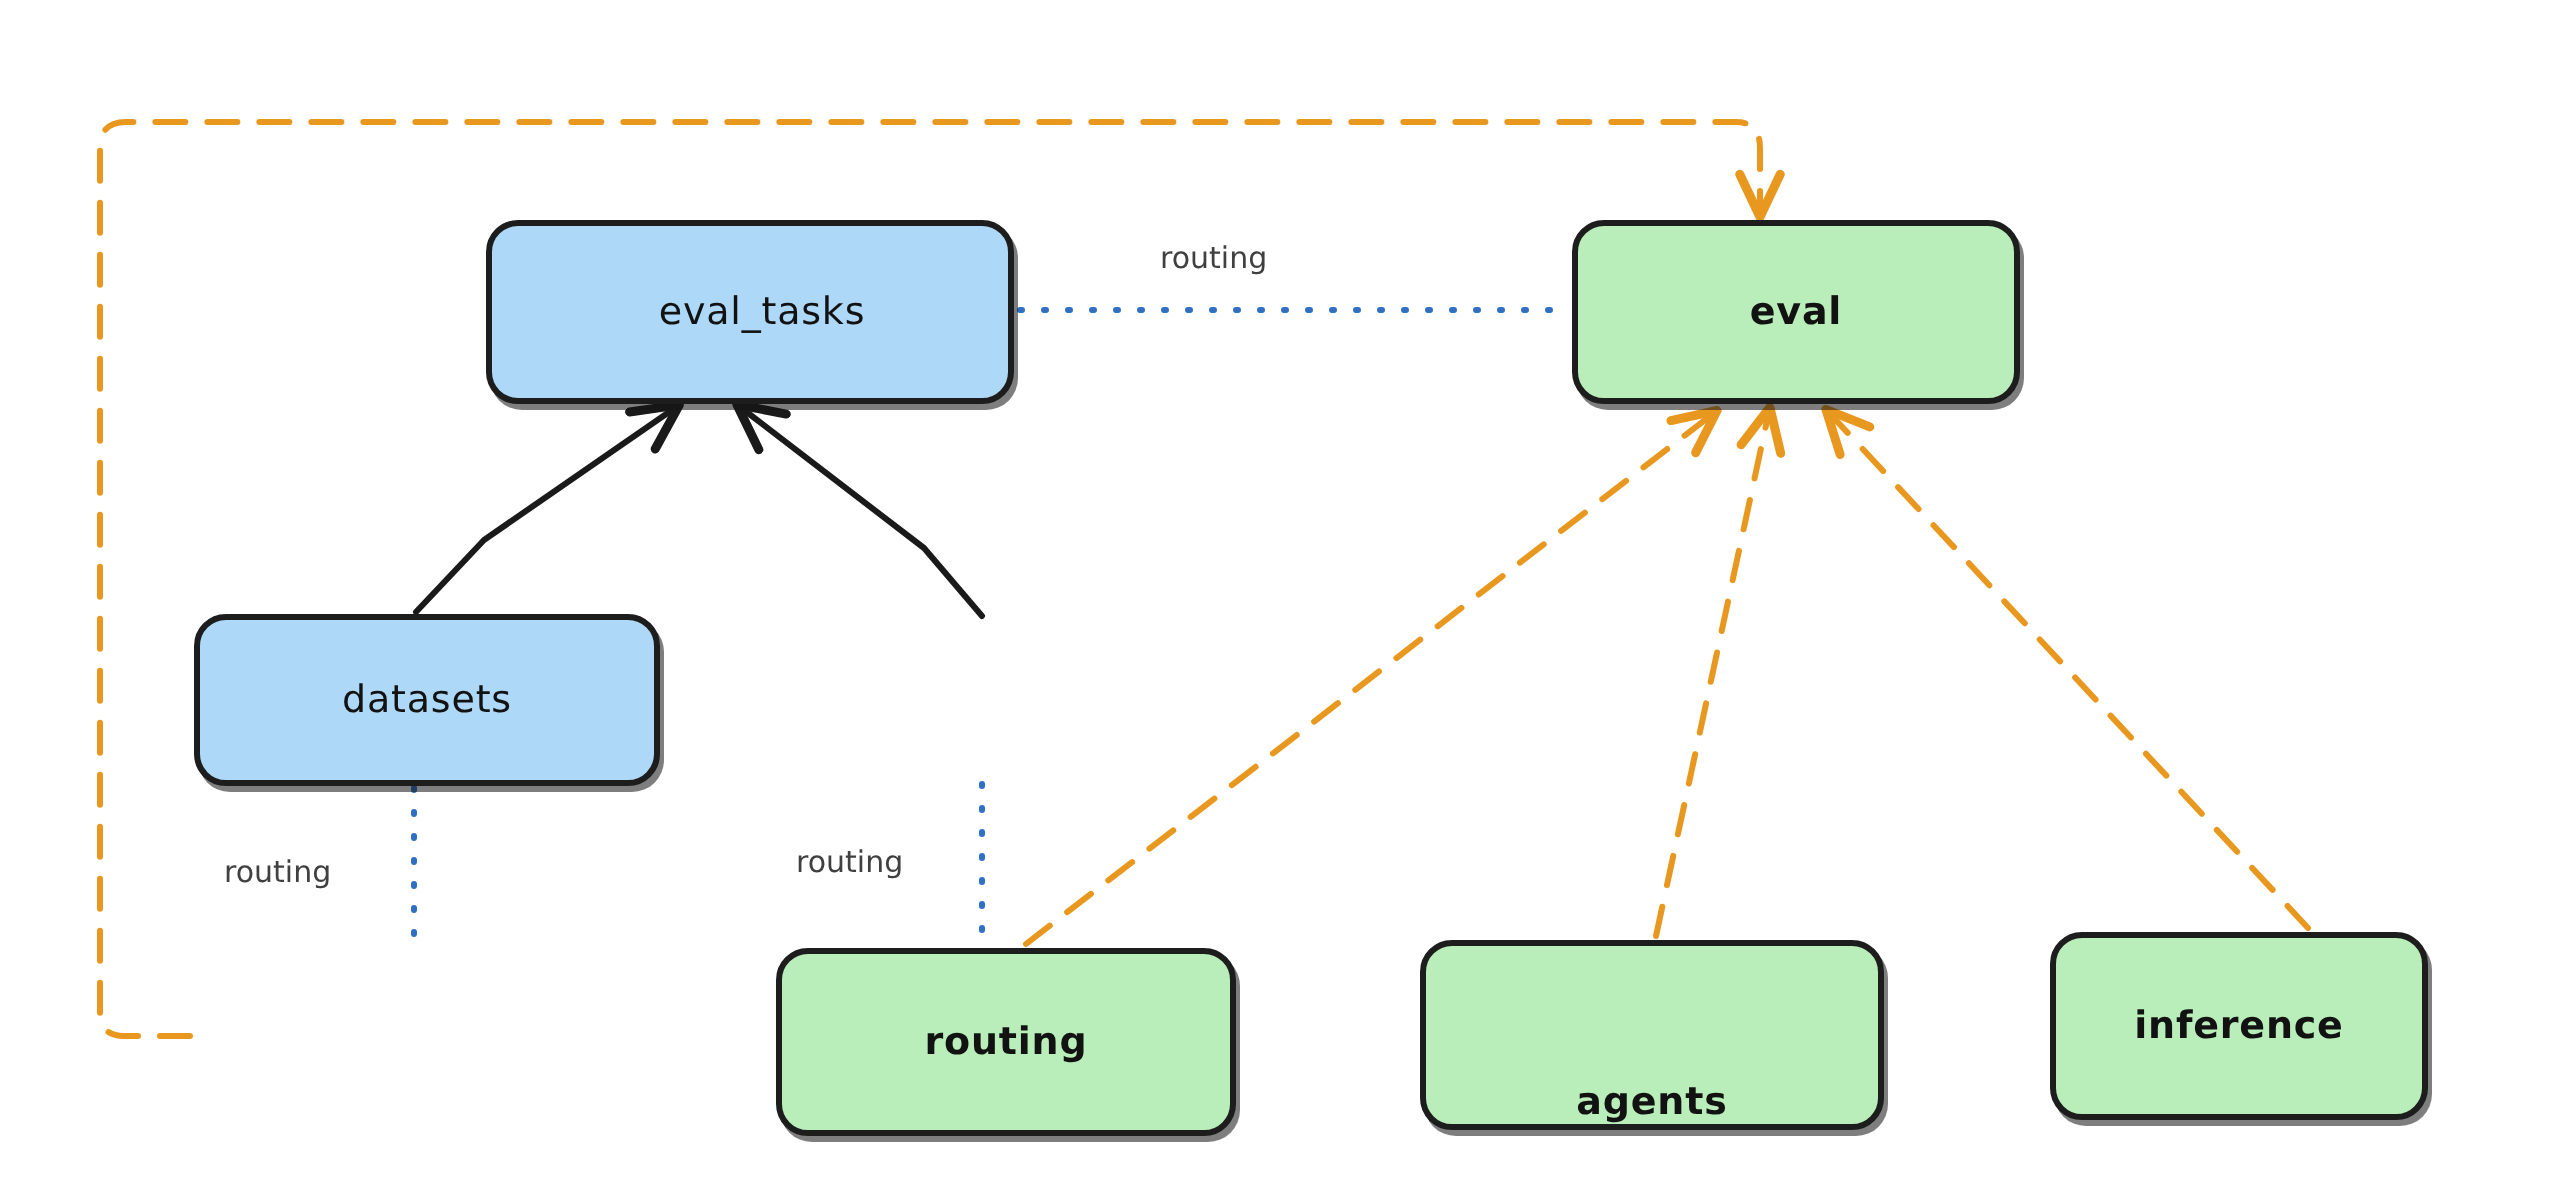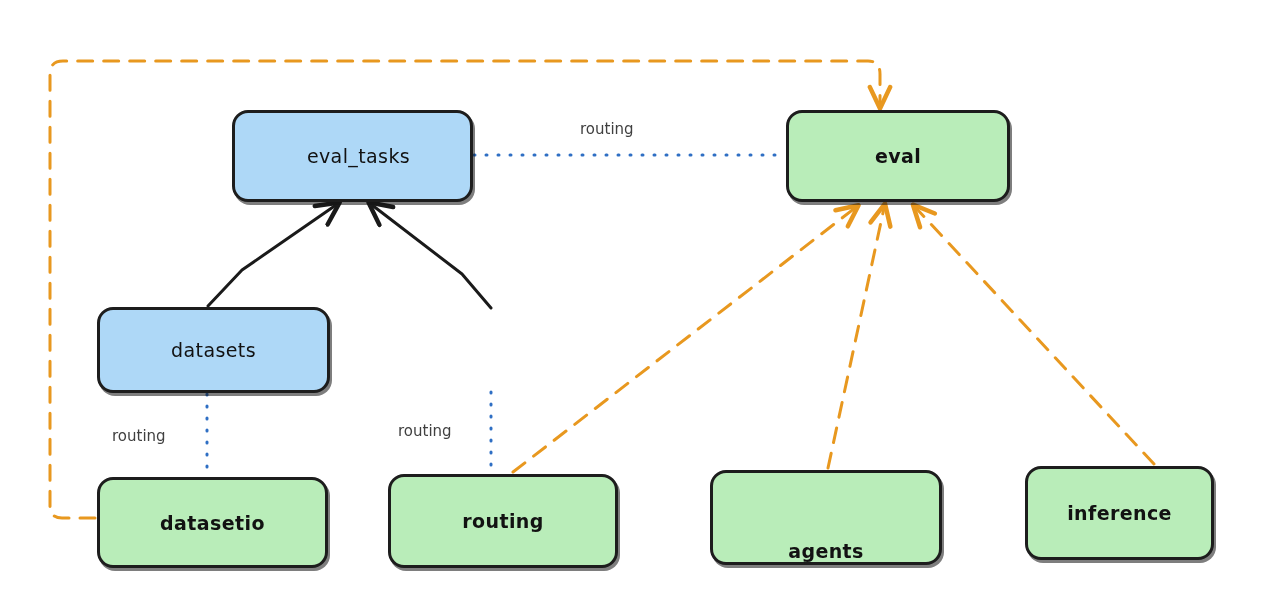--- a/index.html
+++ b/index.html
@@ -83,36 +83,33 @@
 
     <path d="M 95 518 L 62 518 Q 50 518 50 506 L 50 74 Q 50 61 63 61 L 868 61 Q 880 61 880 74 L 880 104" fill="none" stroke="#e8981f" stroke-width="3" stroke-linecap="round" stroke-linejoin="round" stroke-dasharray="15 11" marker-end="url(#arrow-orange)"></path>
 
     <path d="M 513 472 L 855 208" fill="none" stroke="#e8981f" stroke-width="3" stroke-linecap="round" stroke-dasharray="15 11" marker-end="url(#arrow-orange)"></path>
 
     <path d="M 828 468 L 884 208" fill="none" stroke="#e8981f" stroke-width="3" stroke-linecap="round" stroke-dasharray="15 11" marker-end="url(#arrow-orange)"></path>
 
     <path d="M 1154 464 L 916 208" fill="none" stroke="#e8981f" stroke-width="3" stroke-linecap="round" stroke-dasharray="15 11" marker-end="url(#arrow-orange)"></path>
   </svg>
 
-  <div class="node node-api" style="left:232px; top:110px; width:241px; height:92px;padding-left:12px;">
+  <div class="node node-api" style="left:243px; top:110px; width:264px; height:92px;padding-left:12px;">
     <span class="node-label">eval_tasks</span>
   </div>
 
   <div class="node node-provider" style="left:786px; top:110px; width:224px; height:92px;">
     <span class="node-label">eval</span>
   </div>
 
   <div class="node node-api" style="left:97px; top:307px; width:233px; height:86px;align-items:center;">
     <span class="node-label">datasets</span>
   </div>
 
 
-  <div class="node node-provider" style="left:97px; top:477px; width:231px; height:91px;">
-    <span class="node-label">datasetio</span>
-  </div>
 
   <div class="node node-provider" style="left:388px; top:474px; width:230px; height:94px;">
     <span class="node-label">routing</span>
   </div>
 
   <div class="node node-provider" style="left:710px; top:470px; width:232px; height:95px;align-items:flex-end;">
     <span class="node-label">agents</span>
   </div>
 
   <div class="node node-provider" style="left:1025px; top:466px; width:189px; height:94px;">

